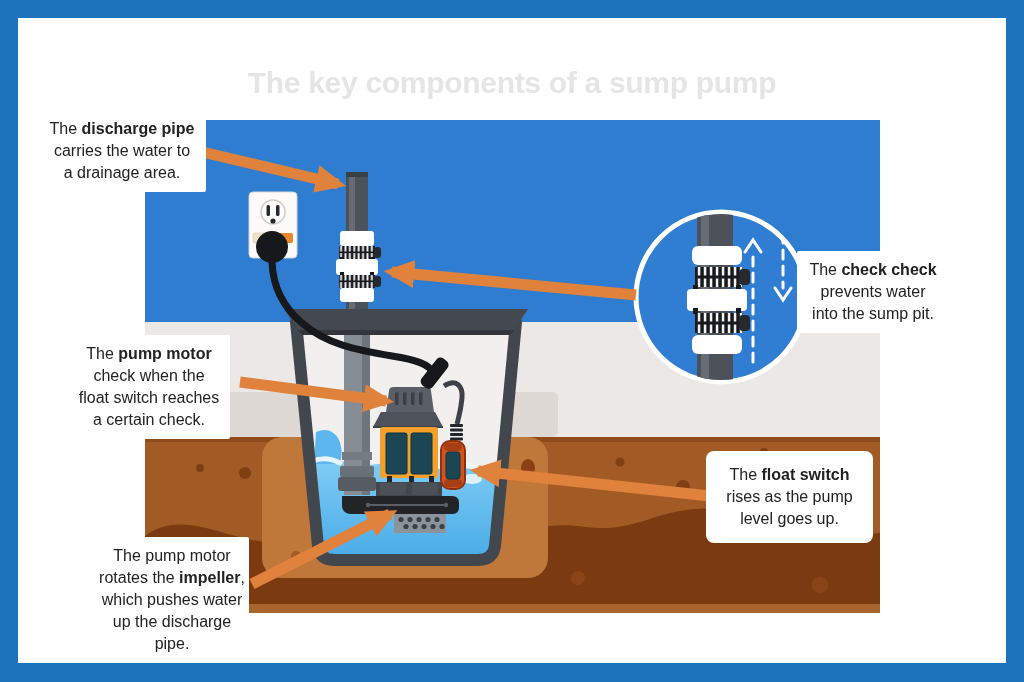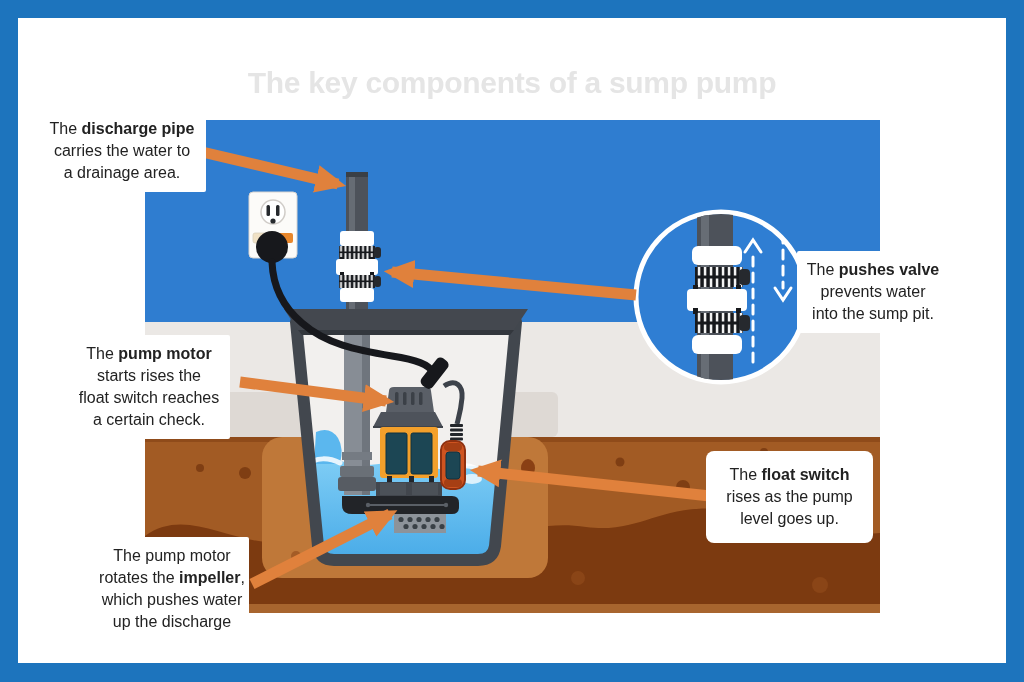--- a/index.html
+++ b/index.html
@@ -249,36 +249,37 @@
   </g>
 </svg>
 
 <div class="callout c1">
   <div><span>The </span><b>discharge pipe</b><span></span></div>
   <div><span>carries the water to</span></div>
   <div><span>a drainage area.</span></div>
 </div>
 
 <div class="callout c2">
-  <div><span>The </span><b>pushes valve</b><span></span></div>
+  <div><span>The </span><b>check check</b><span></span></div>
   <div><span>prevents water</span></div>
   <div><span>into the sump pit.</span></div>
 </div>
 
 <div class="callout c3">
   <div><span>The </span><b>pump motor</b><span></span></div>
-  <div><span>starts rises the</span></div>
+  <div><span>check when the</span></div>
   <div><span>float switch reaches</span></div>
   <div><span>a certain check.</span></div>
 </div>
 
 <div class="callout c4">
   <div><span>The </span><b>float switch</b><span></span></div>
   <div><span>rises as the pump</span></div>
   <div><span>level goes up.</span></div>
 </div>
 
 <div class="callout c5">
   <div><span>The pump motor</span></div>
   <div><span>rotates the </span><b>impeller</b><span>,</span></div>
   <div><span>which pushes water</span></div>
   <div><span>up the discharge</span></div>
+  <div><span>pipe.</span></div>
 </div>
 
 </body></html>

